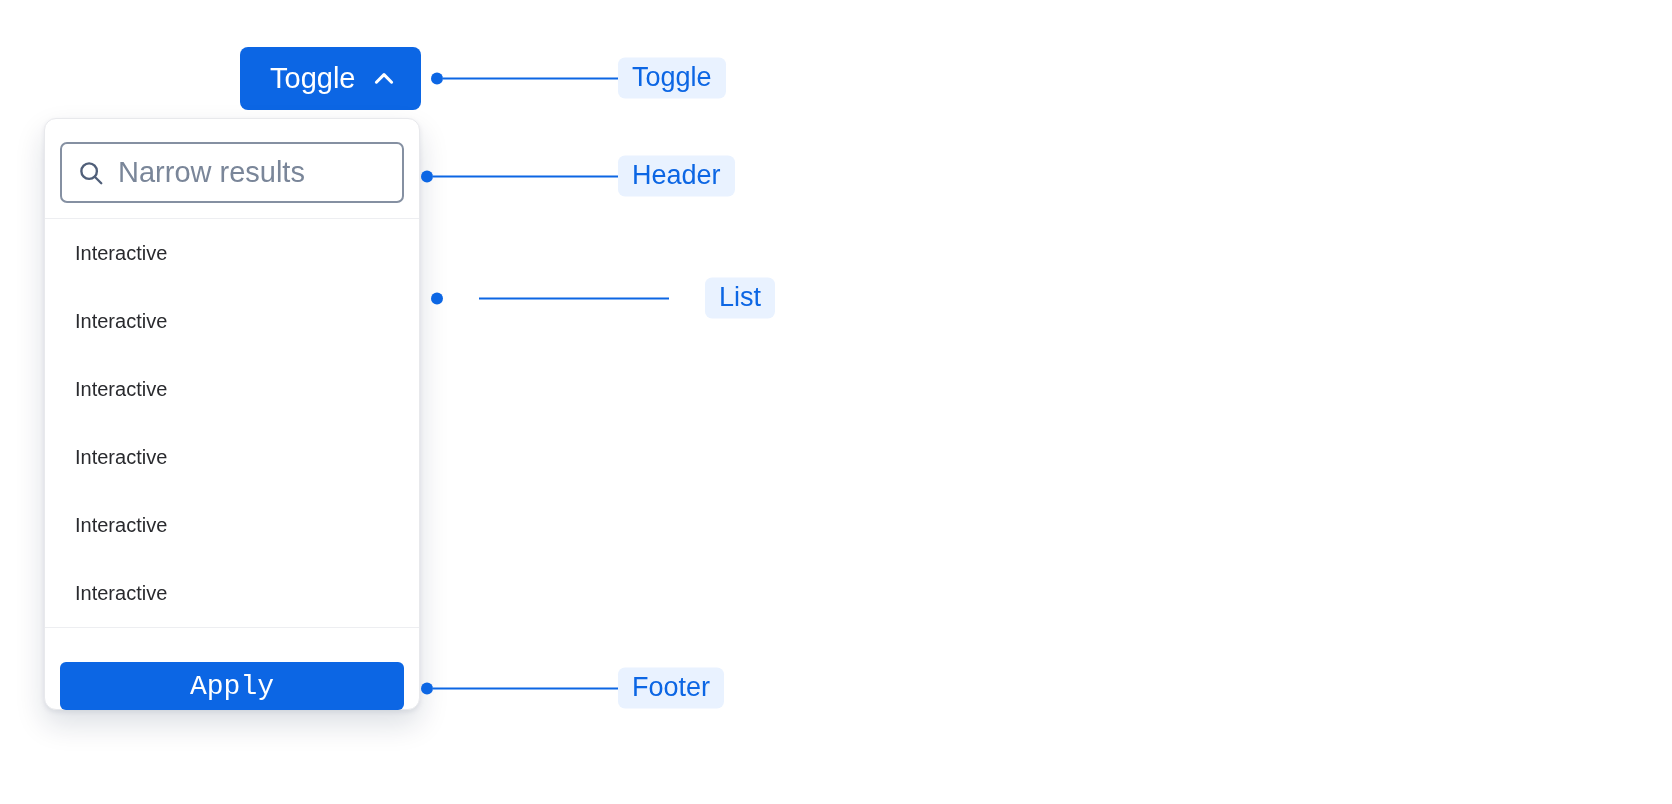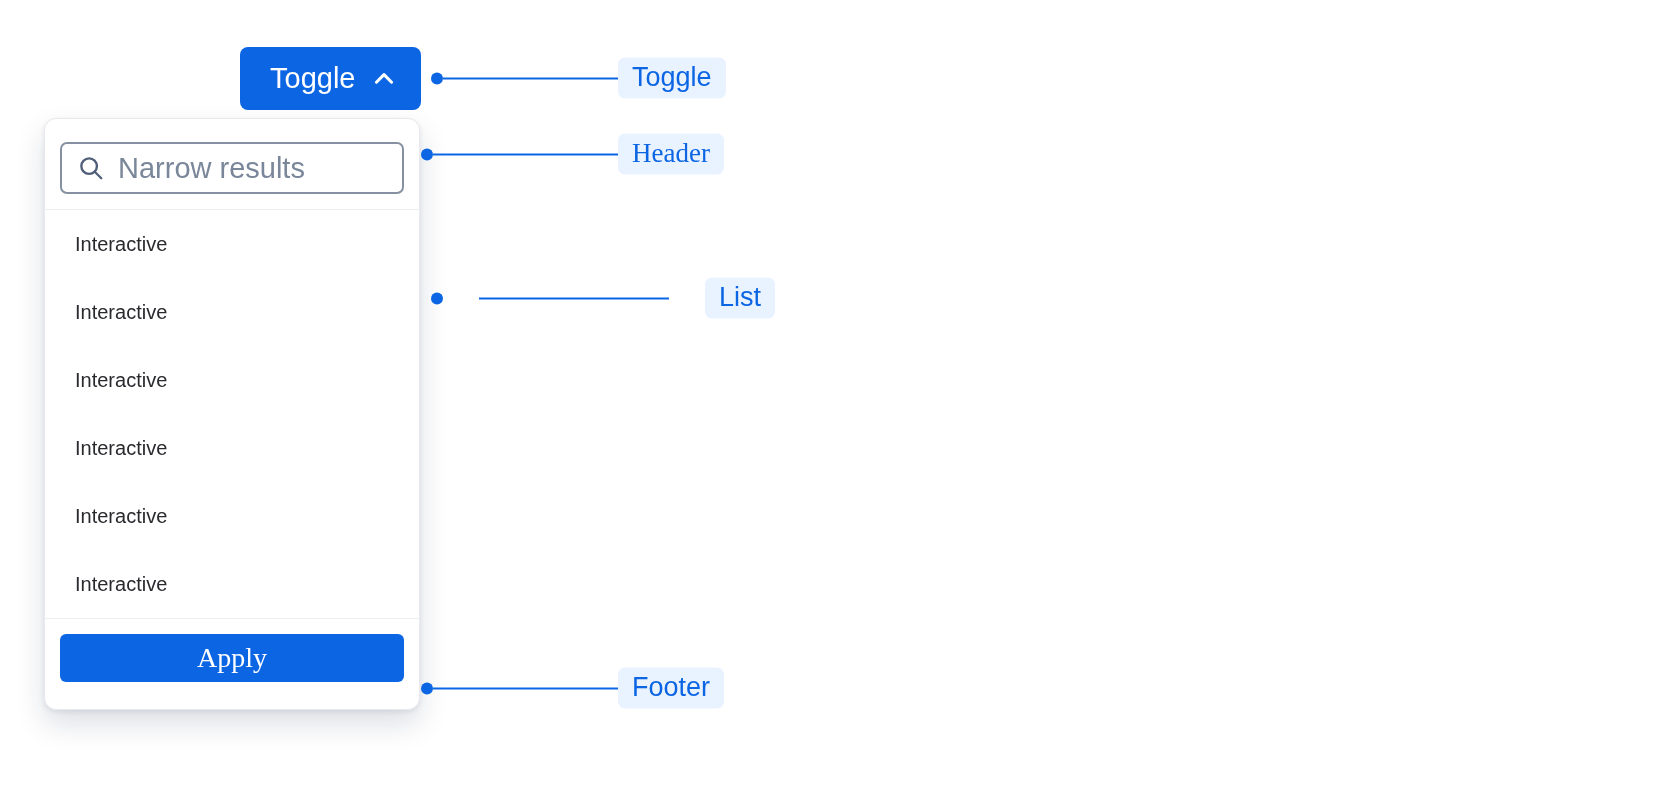--- a/index.html
+++ b/index.html
@@ -43,21 +43,21 @@
     height: 592px;
     background: #ffffff;
     border: 1px solid #E8E9EC;
     border-radius: 12px;
     box-shadow: 0 14px 30px rgba(9,30,66,0.14), 0 2px 5px rgba(9,30,66,0.08);
   }
   .panel-header { padding: 23px 15px 15px 15px; }
   .search-box {
     display: flex;
     align-items: center;
-    height: 52px;
+    height: 61px;
     border: 2px solid #8590A2;
     border-radius: 7px;
     padding: 0 14px;
     gap: 12px;
     background: #ffffff;
   }
   .search-box svg { display: block; flex: none; }
   .search-input {
     border: none;
     outline: none;
@@ -83,24 +83,25 @@
   }
 
   .panel-footer { padding: 15px 15px 0 15px; }
   .apply-btn {
     width: 100%;
     height: 48px;
     background: #0C66E4;
     color: #ffffff;
     border: none;
     border-radius: 6px;
-    font-family: Liberation Serif, serif;
+    font-family: Liberation Mono, monospace;
     font-size: 28px;
     font-weight: 500;
     cursor: pointer;
+    margin-top: 19px;
   }
 
   
   .annotation {
     position: absolute;
     display: flex;
     align-items: center;
     transform: translateY(-50%);
   }
   .dot {
@@ -120,21 +121,21 @@
     color: #0C66E4;
     font-size: 27px;
     font-weight: 500;
     line-height: 1;
     padding: 6px 14px 8px 14px;
     border-radius: 7px;
     white-space: nowrap;
   }
   .ann-toggle { left: 431px; top: 78px; }
   .ann-toggle .connector { width: 175px; }
-  .ann-header { left: 421px; top: 154px; font-family: Liberation Serif, serif; }
+  .ann-header { left: 421px; top: 176px; }
   .ann-header .connector { width: 185px; }
   .ann-list { left: 431px; top: 298px; gap: 36px; }
   .ann-list .connector { width: 190px; }
   .ann-footer { left: 421px; top: 688px; }
   .ann-footer .connector { width: 185px; }
 </style>
 </head>
 <body>
 
 <div>

